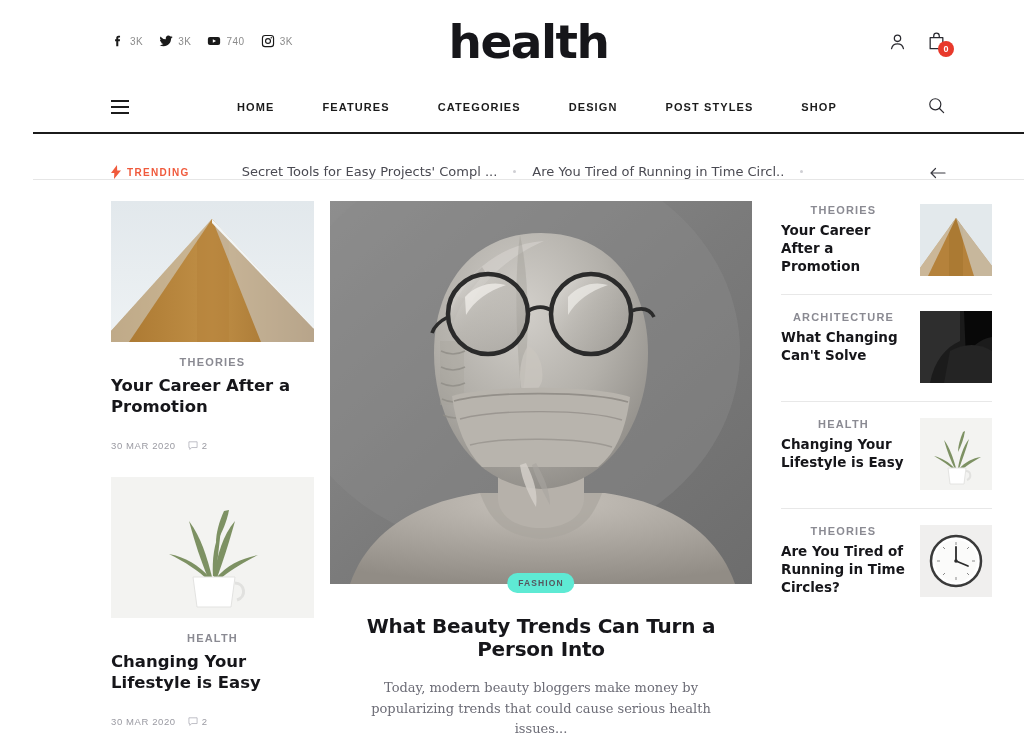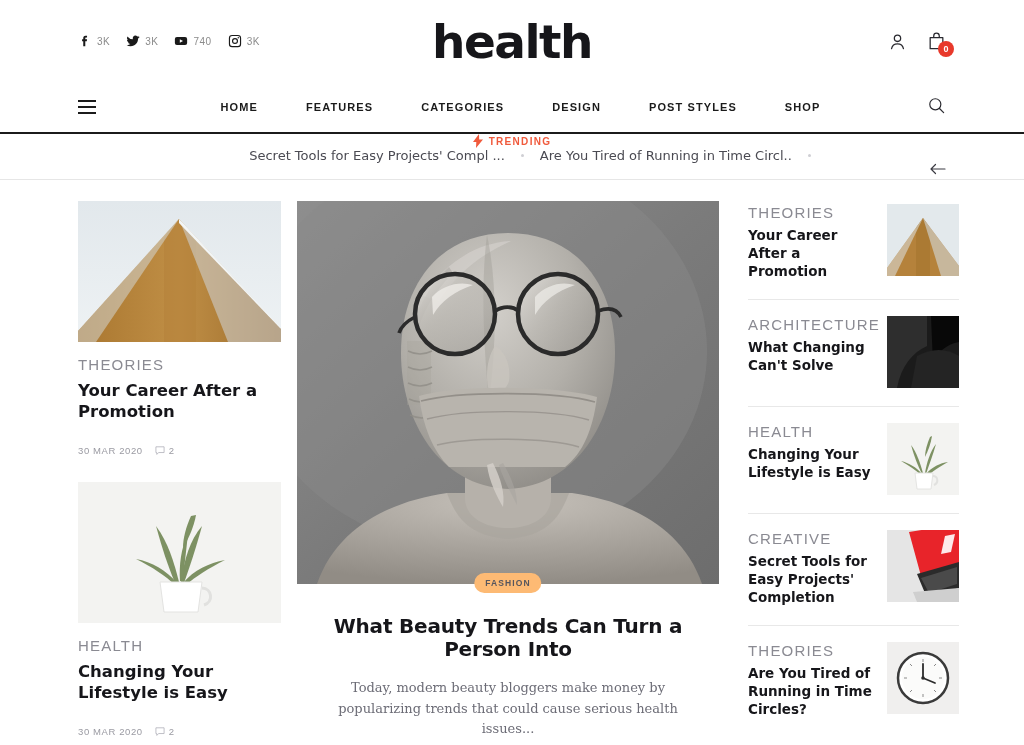--- a/index.html
+++ b/index.html
@@ -2,21 +2,21 @@
 <html><head>
 <meta charset="utf-8">
 <style>
   * { box-sizing: border-box; margin: 0; padding: 0; }
   html, body {
     width: 1024px; height: 745px;
     background: #ffffff;
     font-family: "Liberation Sans", sans-serif;
     overflow: hidden;
   }
-  .page { width: 1024px; height: 745px; position: relative; }
+  .page { width: 1024px; height: 745px; position: relative; padding-left: 33px; }
 
   
   .topbar {
     height: 82px;
     display: flex; align-items: center;
     padding: 0 78px 0 78px;
     position: relative;
   }
   .social { display: flex; align-items: center; gap: 16px; }
   .social-item { display: flex; align-items: center; gap: 5px; cursor: pointer; }
@@ -62,22 +62,22 @@
   .navlink {
     font-size: 11px; font-weight: 700; letter-spacing: 1.1px;
     color: #1b1b1b; text-decoration: none; cursor: pointer;
     white-space: nowrap;
     margin-left: 17px;
   }
   .search-btn { margin-left: auto; cursor: pointer; display:block; }
 
   
   .trending {
-    height: 46px; display: flex; align-items: center;
-    padding: 0 78px; border-bottom: 1px solid #e6e6e6; flex-direction: column;
+    height: 46px; display: flex; align-items: flex-end;
+    padding: 0 78px; border-bottom: 1px solid #e6e6e6;
   }
   .trending-label { display: flex; align-items: center; gap: 6px; }
   .bolt { width: 10px; height: 14px; display:block; fill: #f05a3c; }
   .trending-label .tl {
     font-size: 10px; font-weight: 700; letter-spacing: 1.3px; color: #f05a3c;
   }
   .trending-items { display: flex; align-items: center; margin-left: 52px; }
   .trending-item {
     font-size: 13px; color: #4a4a52; cursor: pointer; white-space: nowrap;
     font-family: "DejaVu Sans", sans-serif;
@@ -95,43 +95,43 @@
   }
   .col-left { width: 203px; flex: 0 0 203px; }
   .col-center { width: 422px; flex: 0 0 422px; margin: 0 16px; }
   .col-right { width: 211px; flex: 0 0 211px; margin-left: 13px; }
 
   
   .lcard { margin-bottom: 26px; }
   .lcard-img { width: 203px; height: 141px; overflow: hidden; display:block; }
   .lcard-img svg { display:block; }
   .cat {
-    font-size: 15px; letter-spacing: 1.2px; color: #8a8a92;
-    font-weight: 400; margin-top: 14px; cursor: pointer;
+    font-size: 11px; letter-spacing: 1.2px; color: #8a8a92;
+    font-weight: 700; margin-top: 14px; cursor: pointer; text-align: center;
   }
   .lcard-title {
     font-size: 16.5px; font-weight: 700; color: #16161a;
     margin-top: 7px; line-height: 1.3; cursor: pointer;
     font-family: "DejaVu Sans", sans-serif;
   }
   .meta {
     display: flex; align-items: center; gap: 12px; margin-top: 22px;
     font-size: 9.5px; color: #9a9aa2; letter-spacing: .6px;
   }
   .meta .cm { display: flex; align-items: center; gap: 4px; }
   .bubble { width: 10px; height: 9px; display:block; }
 
   
   .hero-img { width: 422px; height: 383px; display: block; overflow:hidden; }
   .hero-img svg { display:block; }
   .hero-wrap { position: relative; }
   .pill {
     position: absolute; left: 50%; transform: translateX(-50%);
     bottom: -9px;
-    background: #fdba74; color: #56565e;
+    background: #5eead4; color: #56565e;
     font-size: 8.5px; font-weight: 700; letter-spacing: 1.1px;
     padding: 5px 11px; border-radius: 11px; cursor: pointer;
     white-space: nowrap;
   }
   .hero-title {
     margin-top: 31px; text-align: center;
     font-size: 20px; font-weight: 700; line-height: 1.17;
     color: #16161a; cursor: pointer; letter-spacing: -.2px;
     font-family: "DejaVu Sans", sans-serif;
   }
@@ -461,36 +461,20 @@
               <path d="M35 51 C29 44 22 40 14 38 C22 43 29 47 34 52 Z"></path>
               <path d="M39 51 C45 44 53 40 61 39 C53 44 45 48 41 53 Z"></path>
               <path d="M43 14 C40 21 38 28 38 34 C41 28 44 20 45 13 Z"></path>
             </g>
             <path d="M28 50 h18 l-2 16 h-14 z" fill="#ffffff" stroke="#e4e4e2"></path>
             <path d="M46 53 c5 0 6 7 1 9" fill="none" stroke="#e1e1df" stroke-width="2"></path>
           </svg>
         </a>
       </div>
 
-      <div class="scard">
-        <div class="scard-text">
-          <div class="cat">CREATIVE</div>
-          <div class="scard-title">Secret Tools for Easy Projects' Completion</div>
-        </div>
-        <a class="scard-img">
-          <svg viewBox="0 0 72 72" width="72" height="72">
-            <rect width="72" height="72" fill="#e5e5e5"></rect>
-            <path d="M22 2 L72 -6 L72 34 L34 46 Z" fill="#e8242a"></path>
-            <path d="M58 6 L68 4 L64 22 L54 24 Z" fill="#ffffff" opacity=".9"></path>
-            <path d="M30 44 L72 32 L72 58 L40 68 Z" fill="#2b2b2b"></path>
-            <path d="M34 48 L70 37 L70 54 L42 63 Z" fill="#4a4a4a"></path>
-            <path d="M26 62 L72 58 L72 72 L30 72 Z" fill="#cfcfcf"></path>
-          </svg>
-        </a>
-      </div>
 
       <div class="scard">
         <div class="scard-text">
           <div class="cat">THEORIES</div>
           <div class="scard-title">Are You Tired of Running in Time Circles?</div>
         </div>
         <a class="scard-img">
           <svg viewBox="0 0 72 72" width="72" height="72">
             <rect width="72" height="72" fill="#f0efee"></rect>
             <circle cx="36" cy="36" r="25" fill="#ffffff" stroke="#3a3a3a" stroke-width="2.5"></circle>

